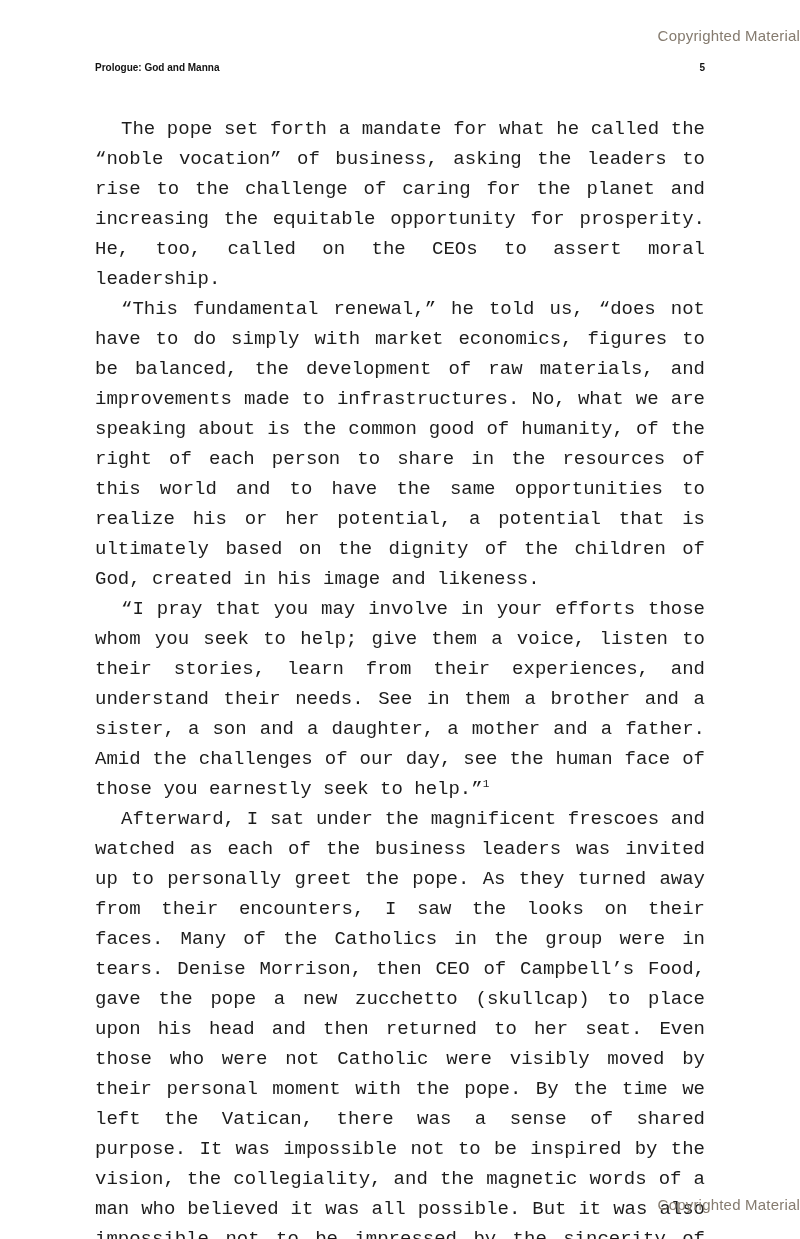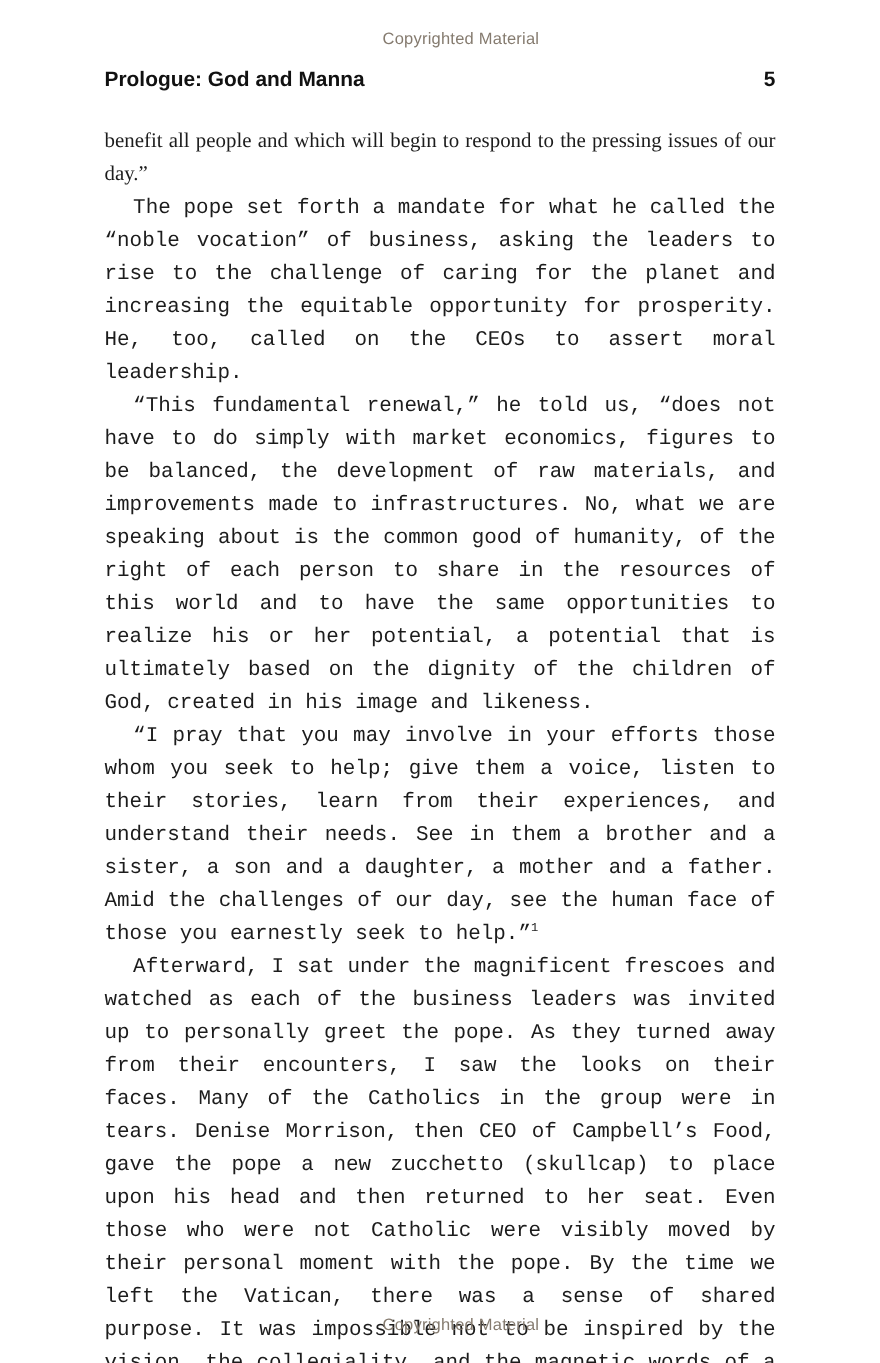--- a/index.html
+++ b/index.html
@@ -14,40 +14,40 @@
     margin: 0 auto;
     background: #ffffff;
     font-family: "Liberation Serif", serif;
     color: #1c1c1c;
     overflow: hidden;
   }
   .copyright {
     position: absolute;
     left: 0;
     right: 0;
-    text-align: center;
+    text-align: right;
     font-family: "Liberation Sans", sans-serif;
     font-size: 15px;
     letter-spacing: 0.2px;
     color: #857b6f;
     padding-left: 38px;
   }
   .copyright.top { top: 27px; }
   .copyright.bottom { bottom: 26px; }
   .running-header {
     position: absolute;
     top: 62px;
     left: 95px;
     right: 95px;
     display: flex;
     justify-content: space-between;
     align-items: baseline;
     font-family: "Liberation Sans", sans-serif;
     font-weight: bold;
-    font-size: 19px;
+    font-size: 10px;
     color: #111111;
   }
   .body-text {
     position: absolute;
     top: 114px;
     left: 95px;
     right: 95px;
     font-size: 19px;
     line-height: 30px;
     text-align: justify;
@@ -72,21 +72,20 @@
 <div class="page">
 
   <div class="copyright top">Copyrighted Material</div>
 
   <div class="running-header">
     <span>Prologue: God and Manna</span>
     <span>5</span>
   </div>
 
   <div class="body-text">
-    <p class="para">benefit all people and which will begin to respond to the pressing issues of our day.”</p>
     <p class="para indent">The pope set forth a mandate for what he called the “noble vocation” of business, asking the leaders to rise to the challenge of caring for the planet and increasing the equitable opportunity for prosperity. He, too, called on the CEOs to assert moral leadership.</p>
     <p class="para indent">“This fundamental renewal,” he told us, “does not have to do simply with market economics, figures to be balanced, the development of raw materials, and improvements made to infrastructures. No, what we are speaking about is the common good of humanity, of the right of each person to share in the resources of this world and to have the same opportunities to realize his or her potential, a potential that is ultimately based on the dignity of the children of God, created in his image and likeness.</p>
     <p class="para indent"><span>“I pray that you may involve in your efforts those whom you seek to help; give them a voice, listen to their stories, learn from their experiences, and understand their needs. See in them a brother and a sister, a son and a daughter, a mother and a father. Amid the challenges of our day, see the human face of those you earnestly seek to help.”</span><sup class="fn">1</sup></p>
     <p class="para indent">Afterward, I sat under the magnificent frescoes and watched as each of the business leaders was invited up to personally greet the pope. As they turned away from their encounters, I saw the looks on their faces. Many of the Catholics in the group were in tears. Denise Morrison, then CEO of Campbell’s Food, gave the pope a new zucchetto (skullcap) to place upon his head and then returned to her seat. Even those who were not Catholic were visibly moved by their personal moment with the pope. By the time we left the Vatican, there was a sense of shared purpose. It was impossible not to be inspired by the vision, the collegiality, and the magnetic words of a man who believed it was all possible. But it was also impossible not to be impressed by the sincerity of those global CEOs, who were committing themselves to make business better.</p>
   </div>
 
   <div class="copyright bottom">Copyrighted Material</div>
 
 </div>
 

